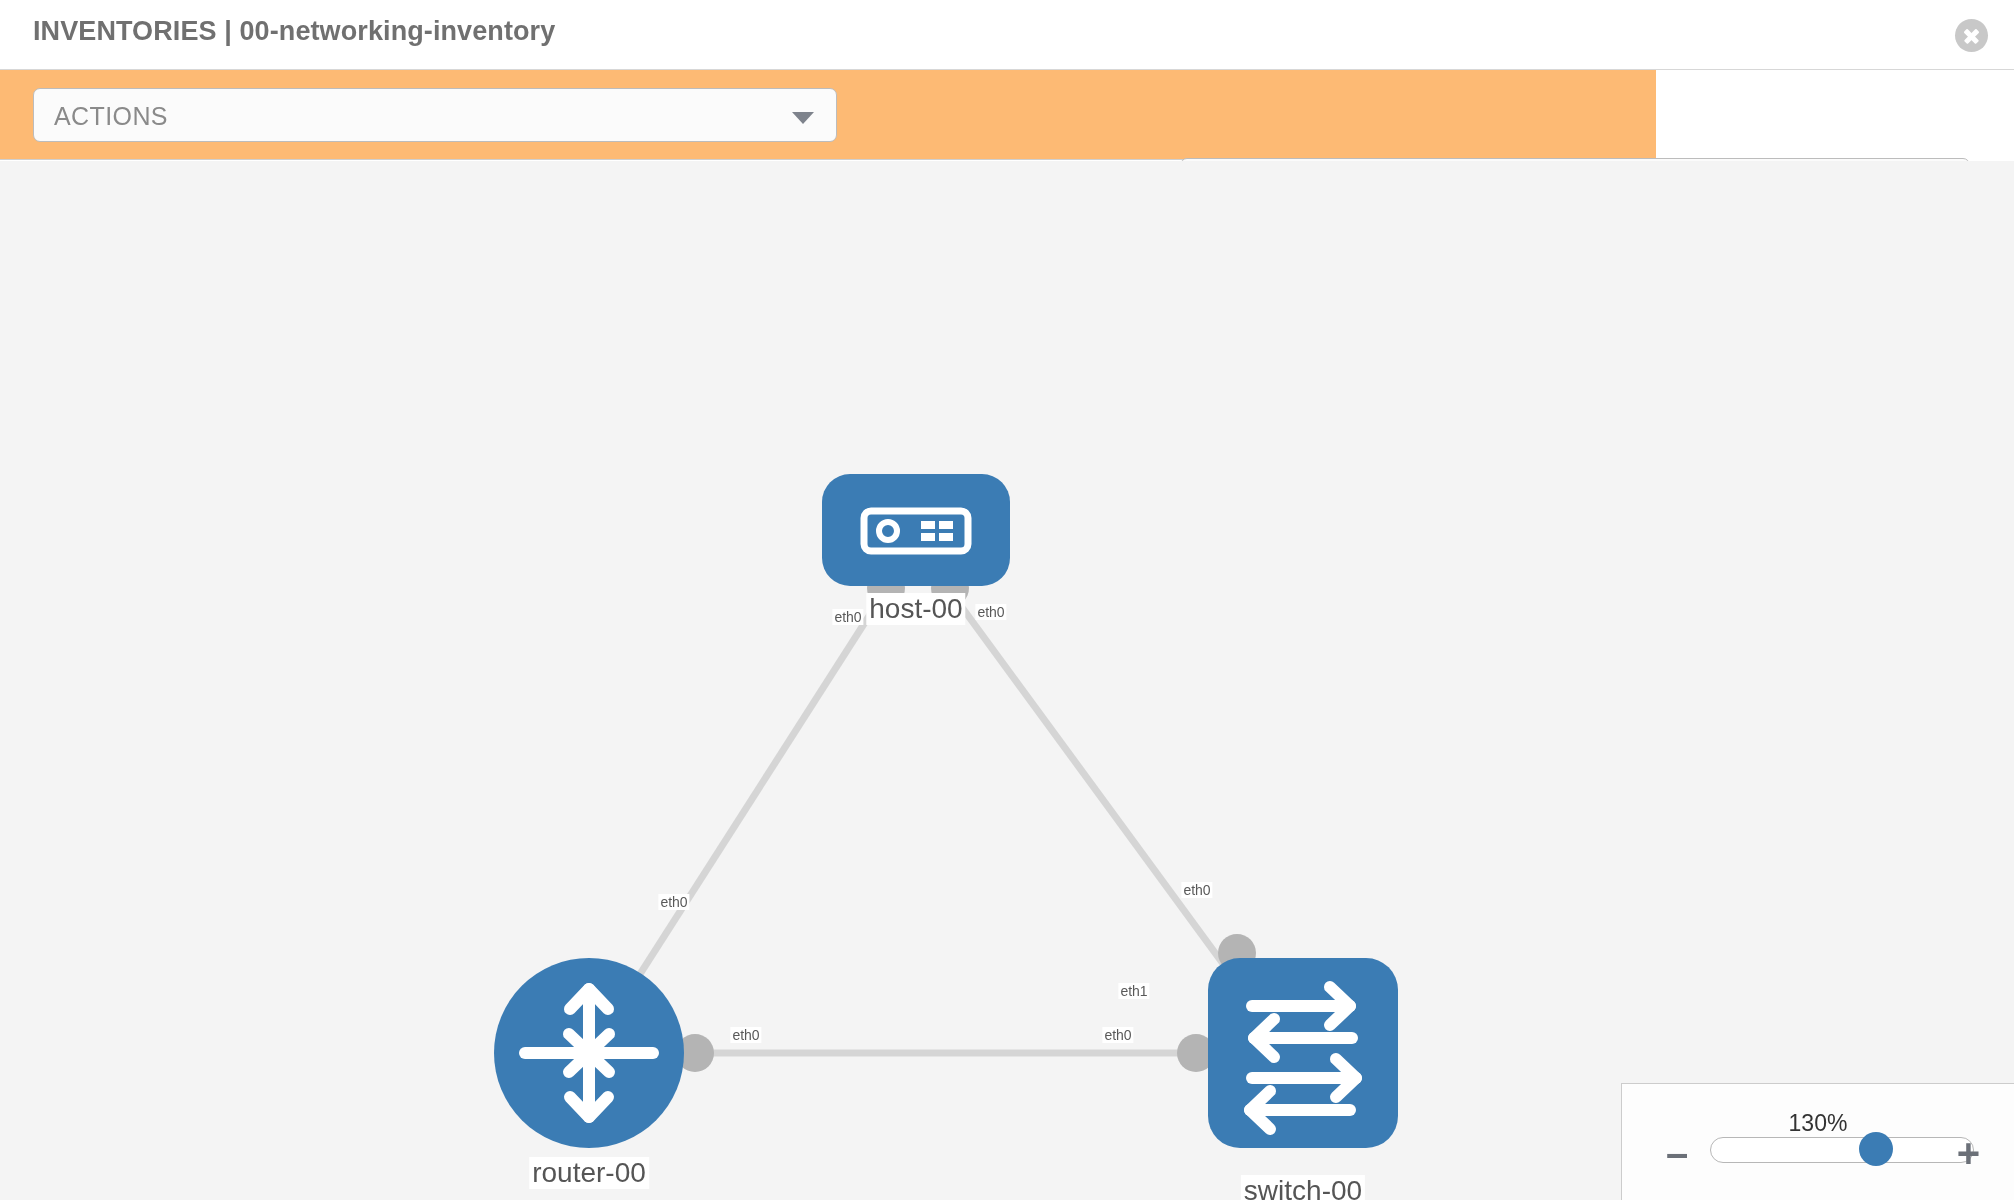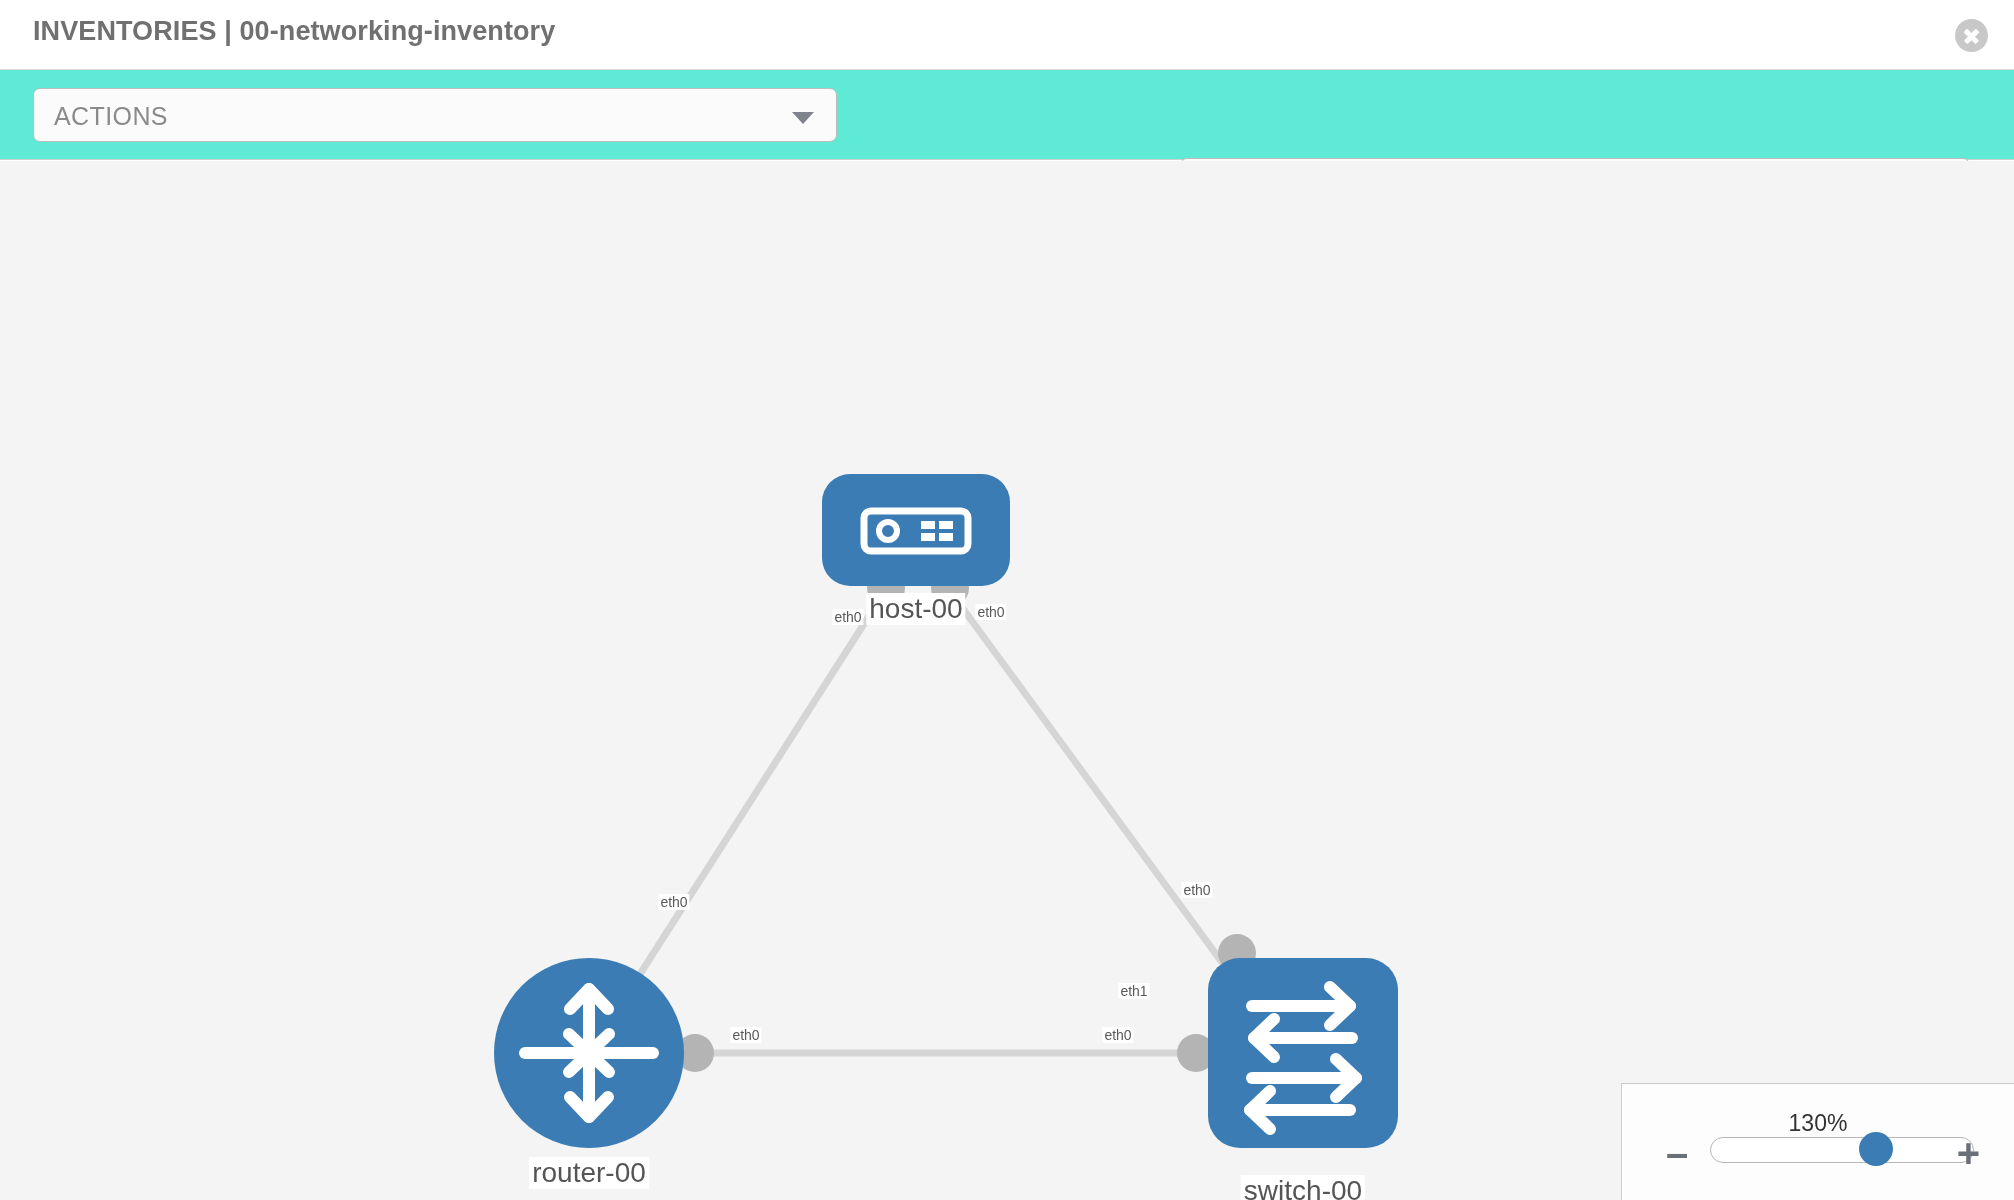--- a/index.html
+++ b/index.html
@@ -62,23 +62,23 @@
     background: #ffffff;
     border-radius: 1px;
   }
   .close-btn .x1 { transform: rotate(45deg); }
   .close-btn .x2 { transform: rotate(-45deg); }
 
   
   .toolbar {
     position: absolute;
     top: 70px; left: 0;
-    width: 2014px;
+    width: 1656px;
     height: 90px;
-    background: #5eead4;
+    background: #fdba74;
     border-bottom: 1px solid #cfcfcf;
   }
 
   .actions-select {
     position: absolute;
     left: 33px;
     top: 18px;
     width: 804px;
     height: 54px;
     background: #fbfbfb;

